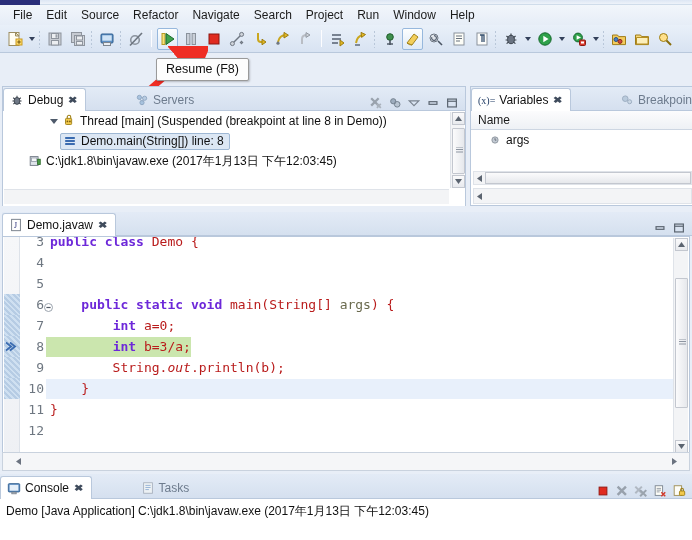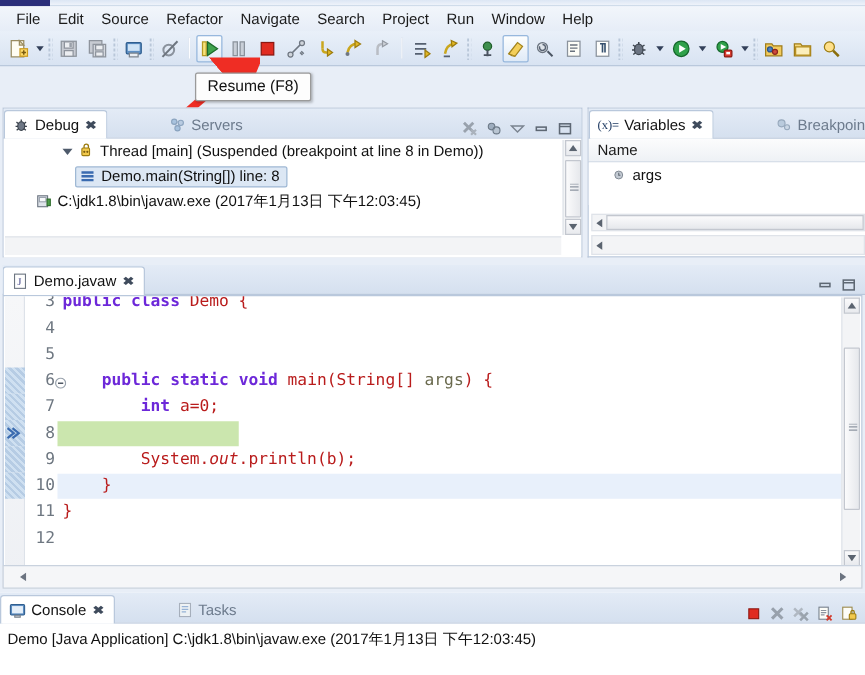--- a/index.html
+++ b/index.html
@@ -592,23 +592,24 @@
           <div class="bpstripe" style="top: 78px;"></div>
           <div class="lnum" style="top: 78px;">7</div>
           <div class="ctext" style="top: 78px;"><span class="pl">        </span><span class="kw">int </span><span class="pl">a=0;</span></div>
           <div class="bpstripe" style="top: 99px;"></div>
           <div class="hl-exec" style="top: 100px; left: 43px; width: 144.76px;"></div>
           <div style="position: absolute; left: 2px; top: 103px;"><svg width="13" height="13" viewBox="0 0 13 13">
               <path d="M1,2.5 L6,6.5 L1,10.5" fill="none" stroke="#3a6bb0" stroke-width="1.8"></path>
               <path d="M5,2.5 L10,6.5 L5,10.5" fill="none" stroke="#3a6bb0" stroke-width="1.8"></path>
             </svg></div>
           <div class="lnum" style="top: 99px;">8</div>
+          <div class="ctext" style="top: 99px;"><span class="pl">        </span><span class="kw">int </span><span class="pl">b=3/a;</span></div>
           <div class="bpstripe" style="top: 120px;"></div>
           <div class="lnum" style="top: 120px;">9</div>
-          <div class="ctext" style="top: 120px;"><span class="pl">        System.</span><span class="fld">out</span><span class="pl">.println(b);</span></div>
+          <div class="ctext" style="top: 120px;"><span class="pl">        String.</span><span class="fld">out</span><span class="pl">.println(b);</span></div>
           <div class="bpstripe" style="top: 141px;"></div>
           <div class="hl-cursor" style="top: 142px;"></div>
           <div class="lnum" style="top: 141px;">10</div>
           <div class="ctext" style="top: 141px;"><span class="pl">    }</span></div>
           <div class="lnum" style="top: 162px;">11</div>
           <div class="ctext" style="top: 162px;"><span class="pl">}</span></div>
           <div class="lnum" style="top: 183px;">12</div>
           <div class="ctext" style="top: 183px;"></div>
         </div>
       <div class="vscroll">

